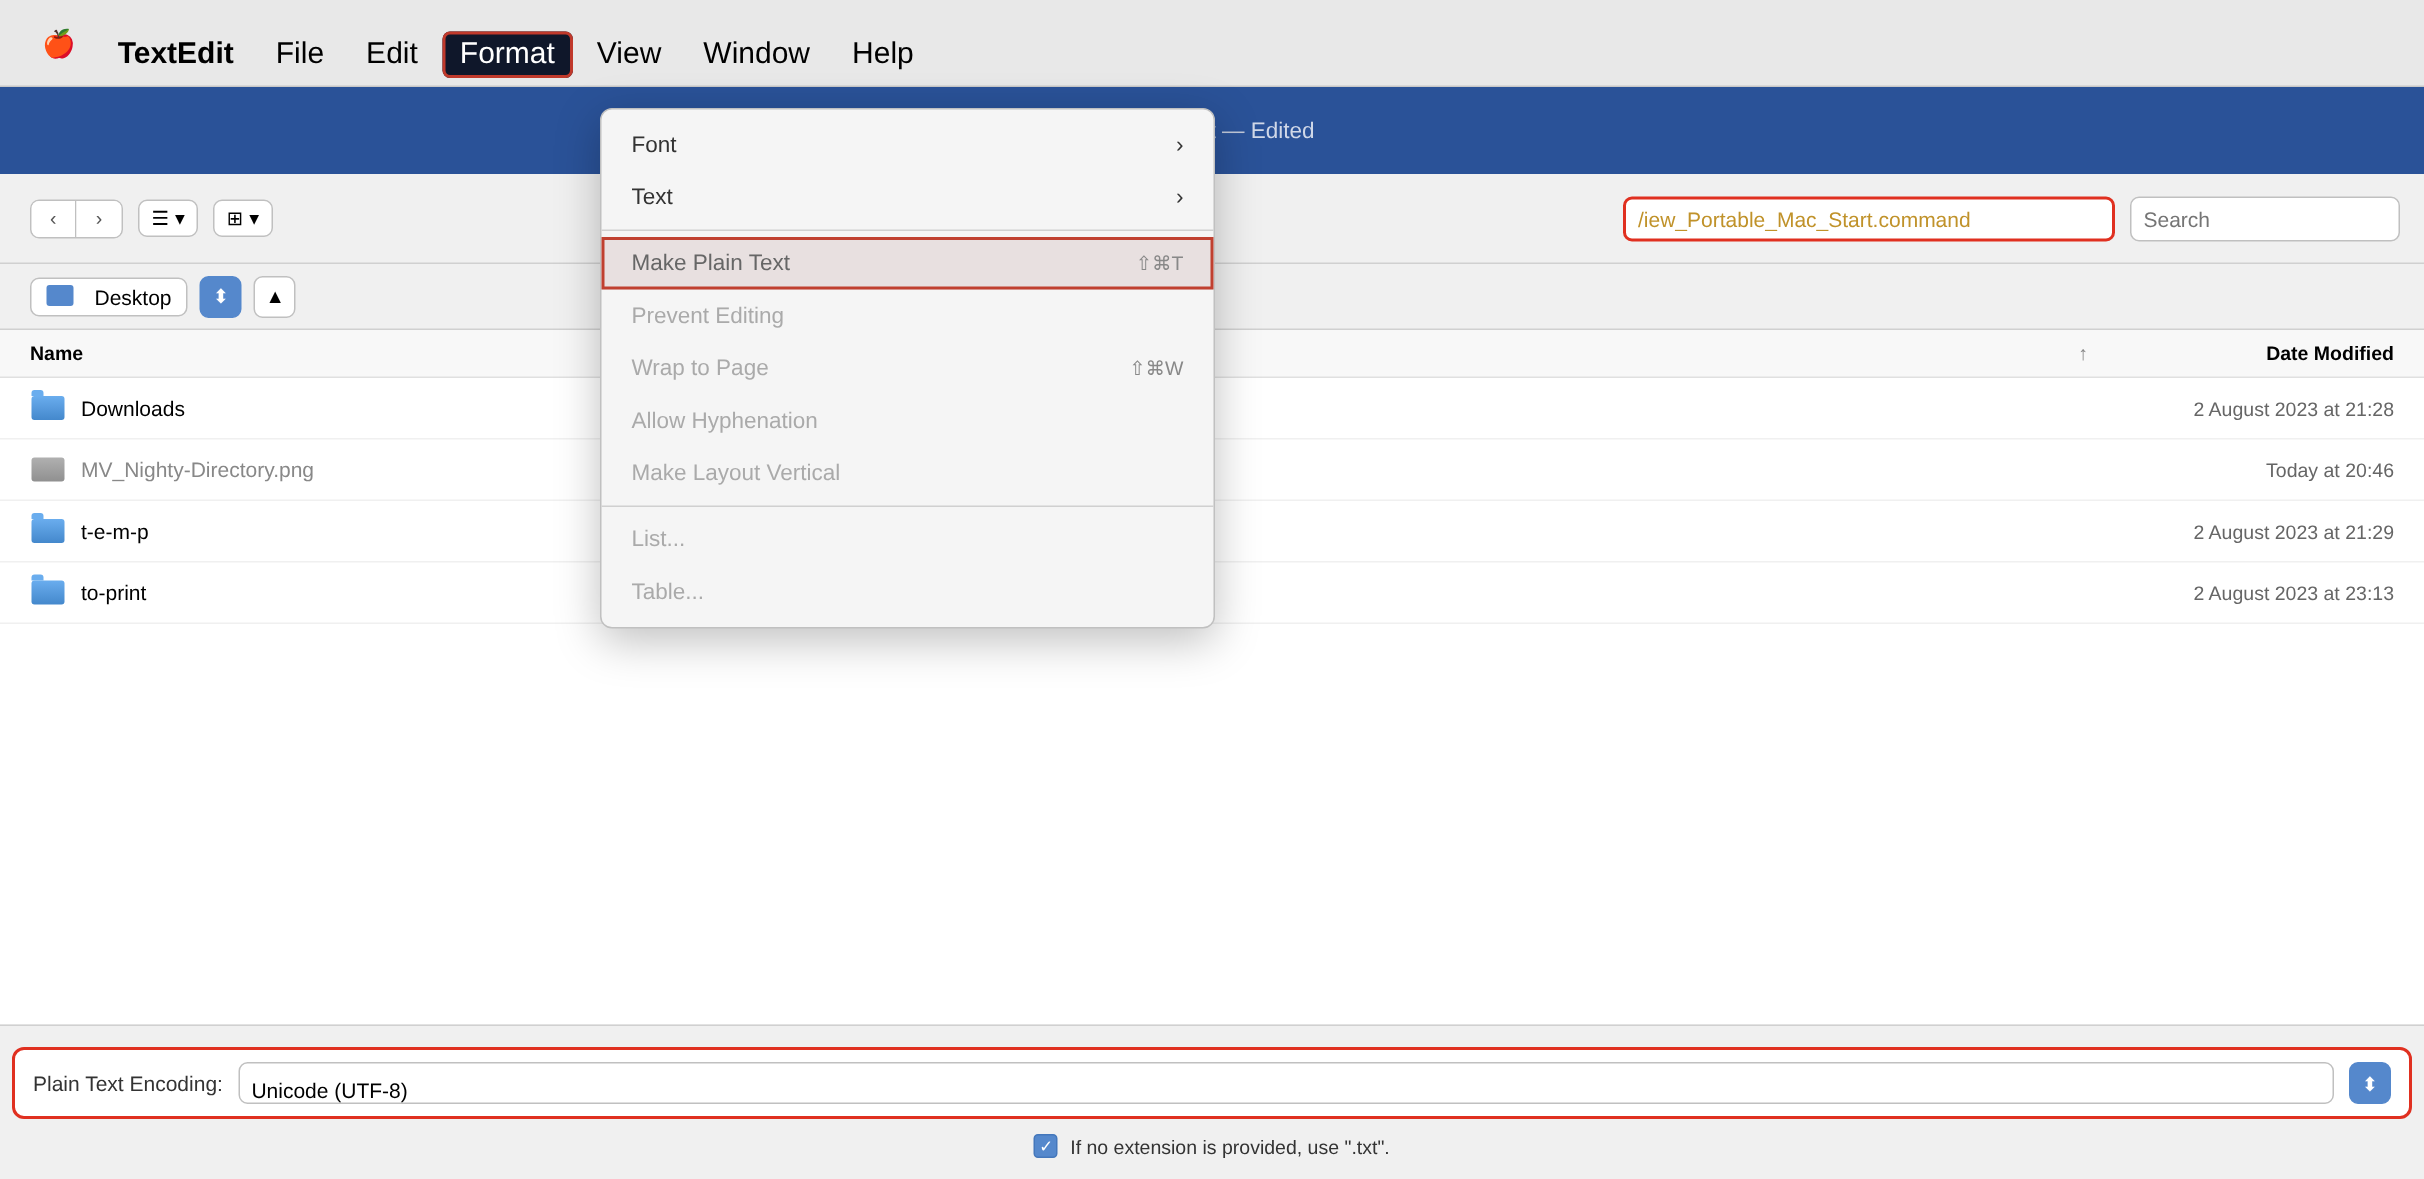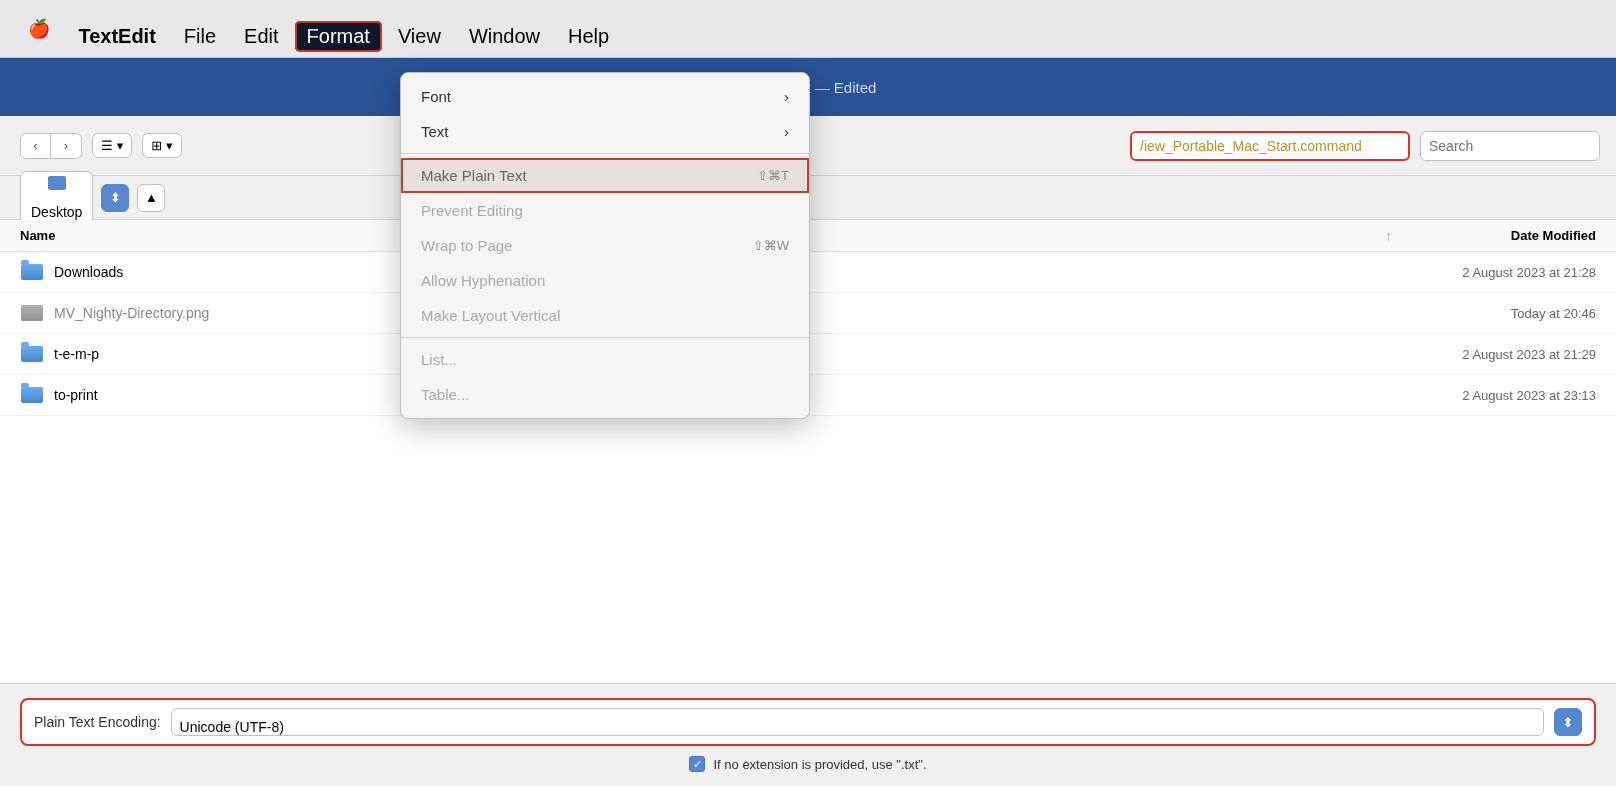--- a/index.html
+++ b/index.html
@@ -126,21 +126,21 @@
       gap: 4px;
       padding: 4px 8px;
       border: 1px solid #c0c0c0;
       border-radius: 6px;
       background: white;
       cursor: pointer;
       font-size: 13px;
     }
     .toolbar-spacer { flex: 1; }
     .location-input {
-      width: 280px;
+      width: 328px;
       height: 30px;
       border: 2px solid #e03020;
       border-radius: 6px;
       padding: 0 8px;
       font-size: 14px;
       background: white;
       color: #c0922a;
       font-weight: 500;
       outline: none;
     }
@@ -159,29 +159,28 @@
       height: 44px;
       background: #f0f0f0;
       border-bottom: 1px solid #d0d0d0;
       display: flex;
       align-items: center;
       padding: 0 16px 0 20px;
       gap: 8px;
     }
     .desktop-badge {
       display: flex;
-      align-items: center;
+      align-items: flex-start;
       gap: 14px;
       padding: 4px 10px;
       border: 1px solid #c0c0c0;
       border-radius: 6px;
       background: white;
       font-size: 14px;
       cursor: pointer;
-      flex-direction: column;
     }
     .desktop-icon {
       width: 18px;
       height: 14px;
       background: #5588cc;
       border-radius: 2px;
       display: inline-block;
     }
     .dropdown-btn {
       width: 28px;
@@ -267,21 +266,21 @@
       background: linear-gradient(to bottom, #b0b0b0, #909090);
       border-radius: 2px;
     }
     .file-name { flex: 1; }
     .file-date { width: 200px; text-align: right; color: #666; font-size: 13px; }
     .file-name-gray { color: #888; }
 
     
     .bottom-bar {
       border-top: 1px solid #d0d0d0;
-      padding: 14px 20px;
+      padding: 14px 8px;
       background: #f0f0f0;
       display: flex;
       flex-direction: column;
       gap: 10px;
     }
     .encoding-row {
       display: flex;
       align-items: center;
       gap: 10px;
       border: 2px solid #e03020;

